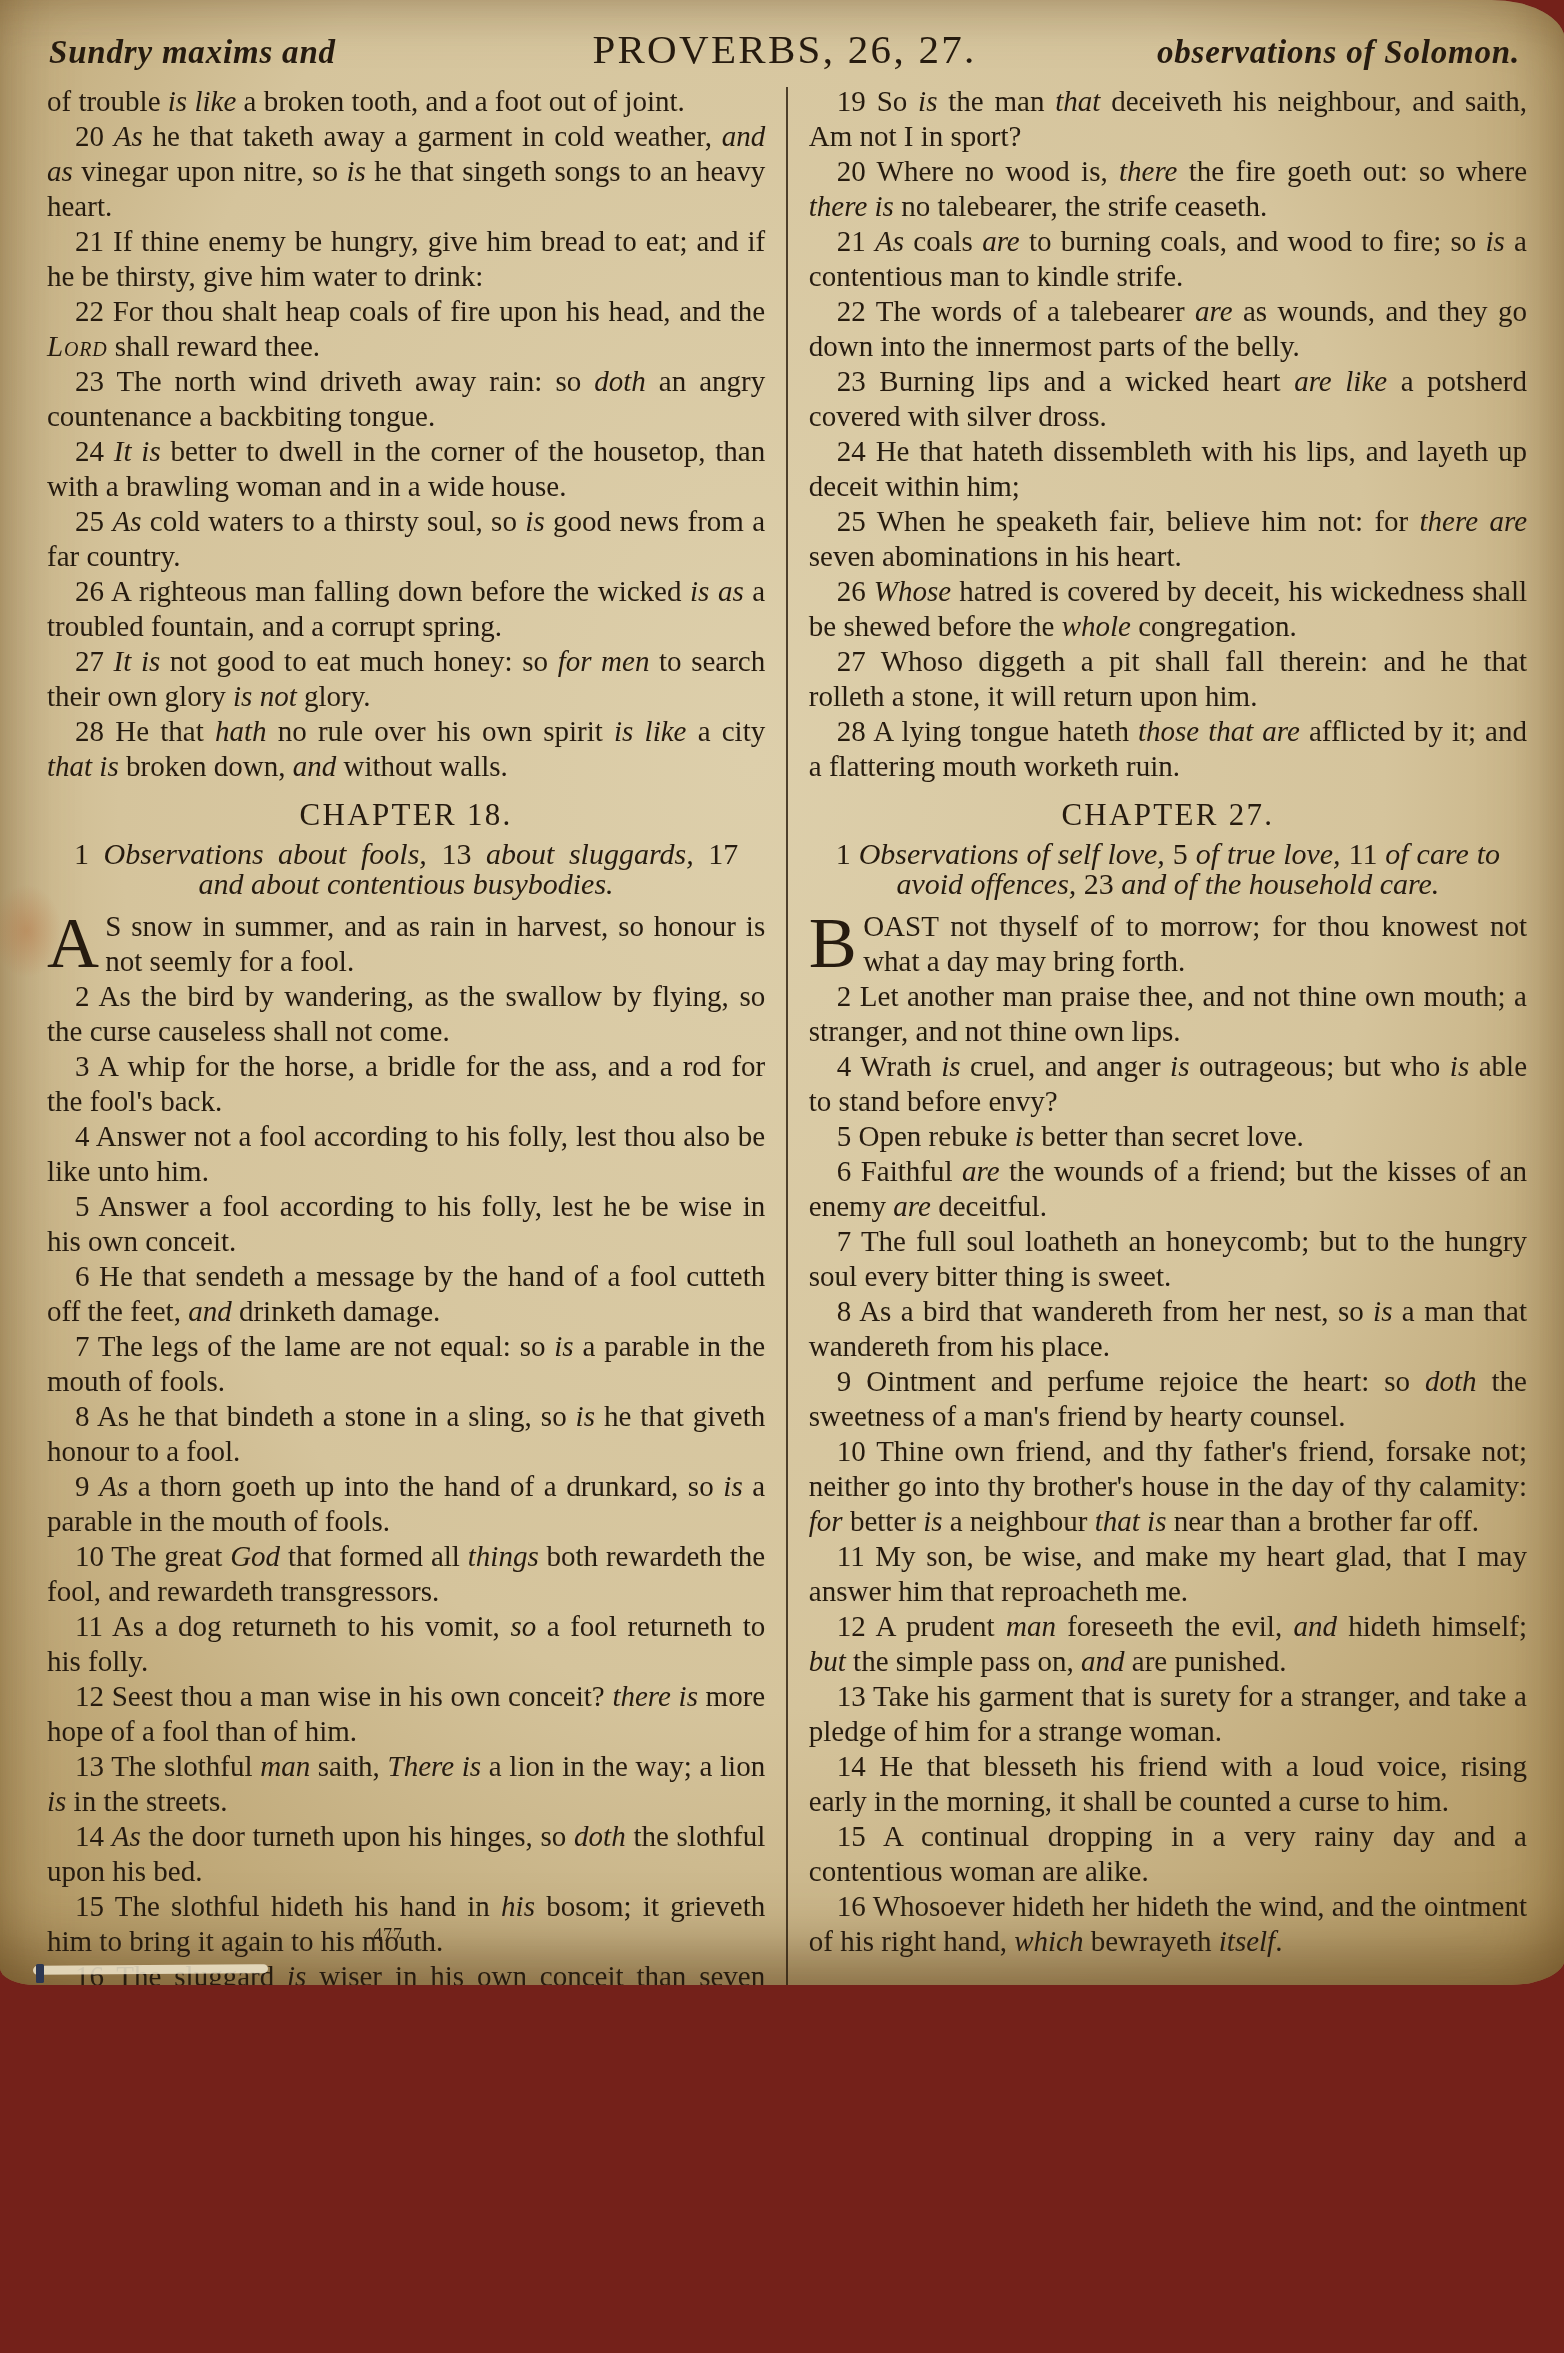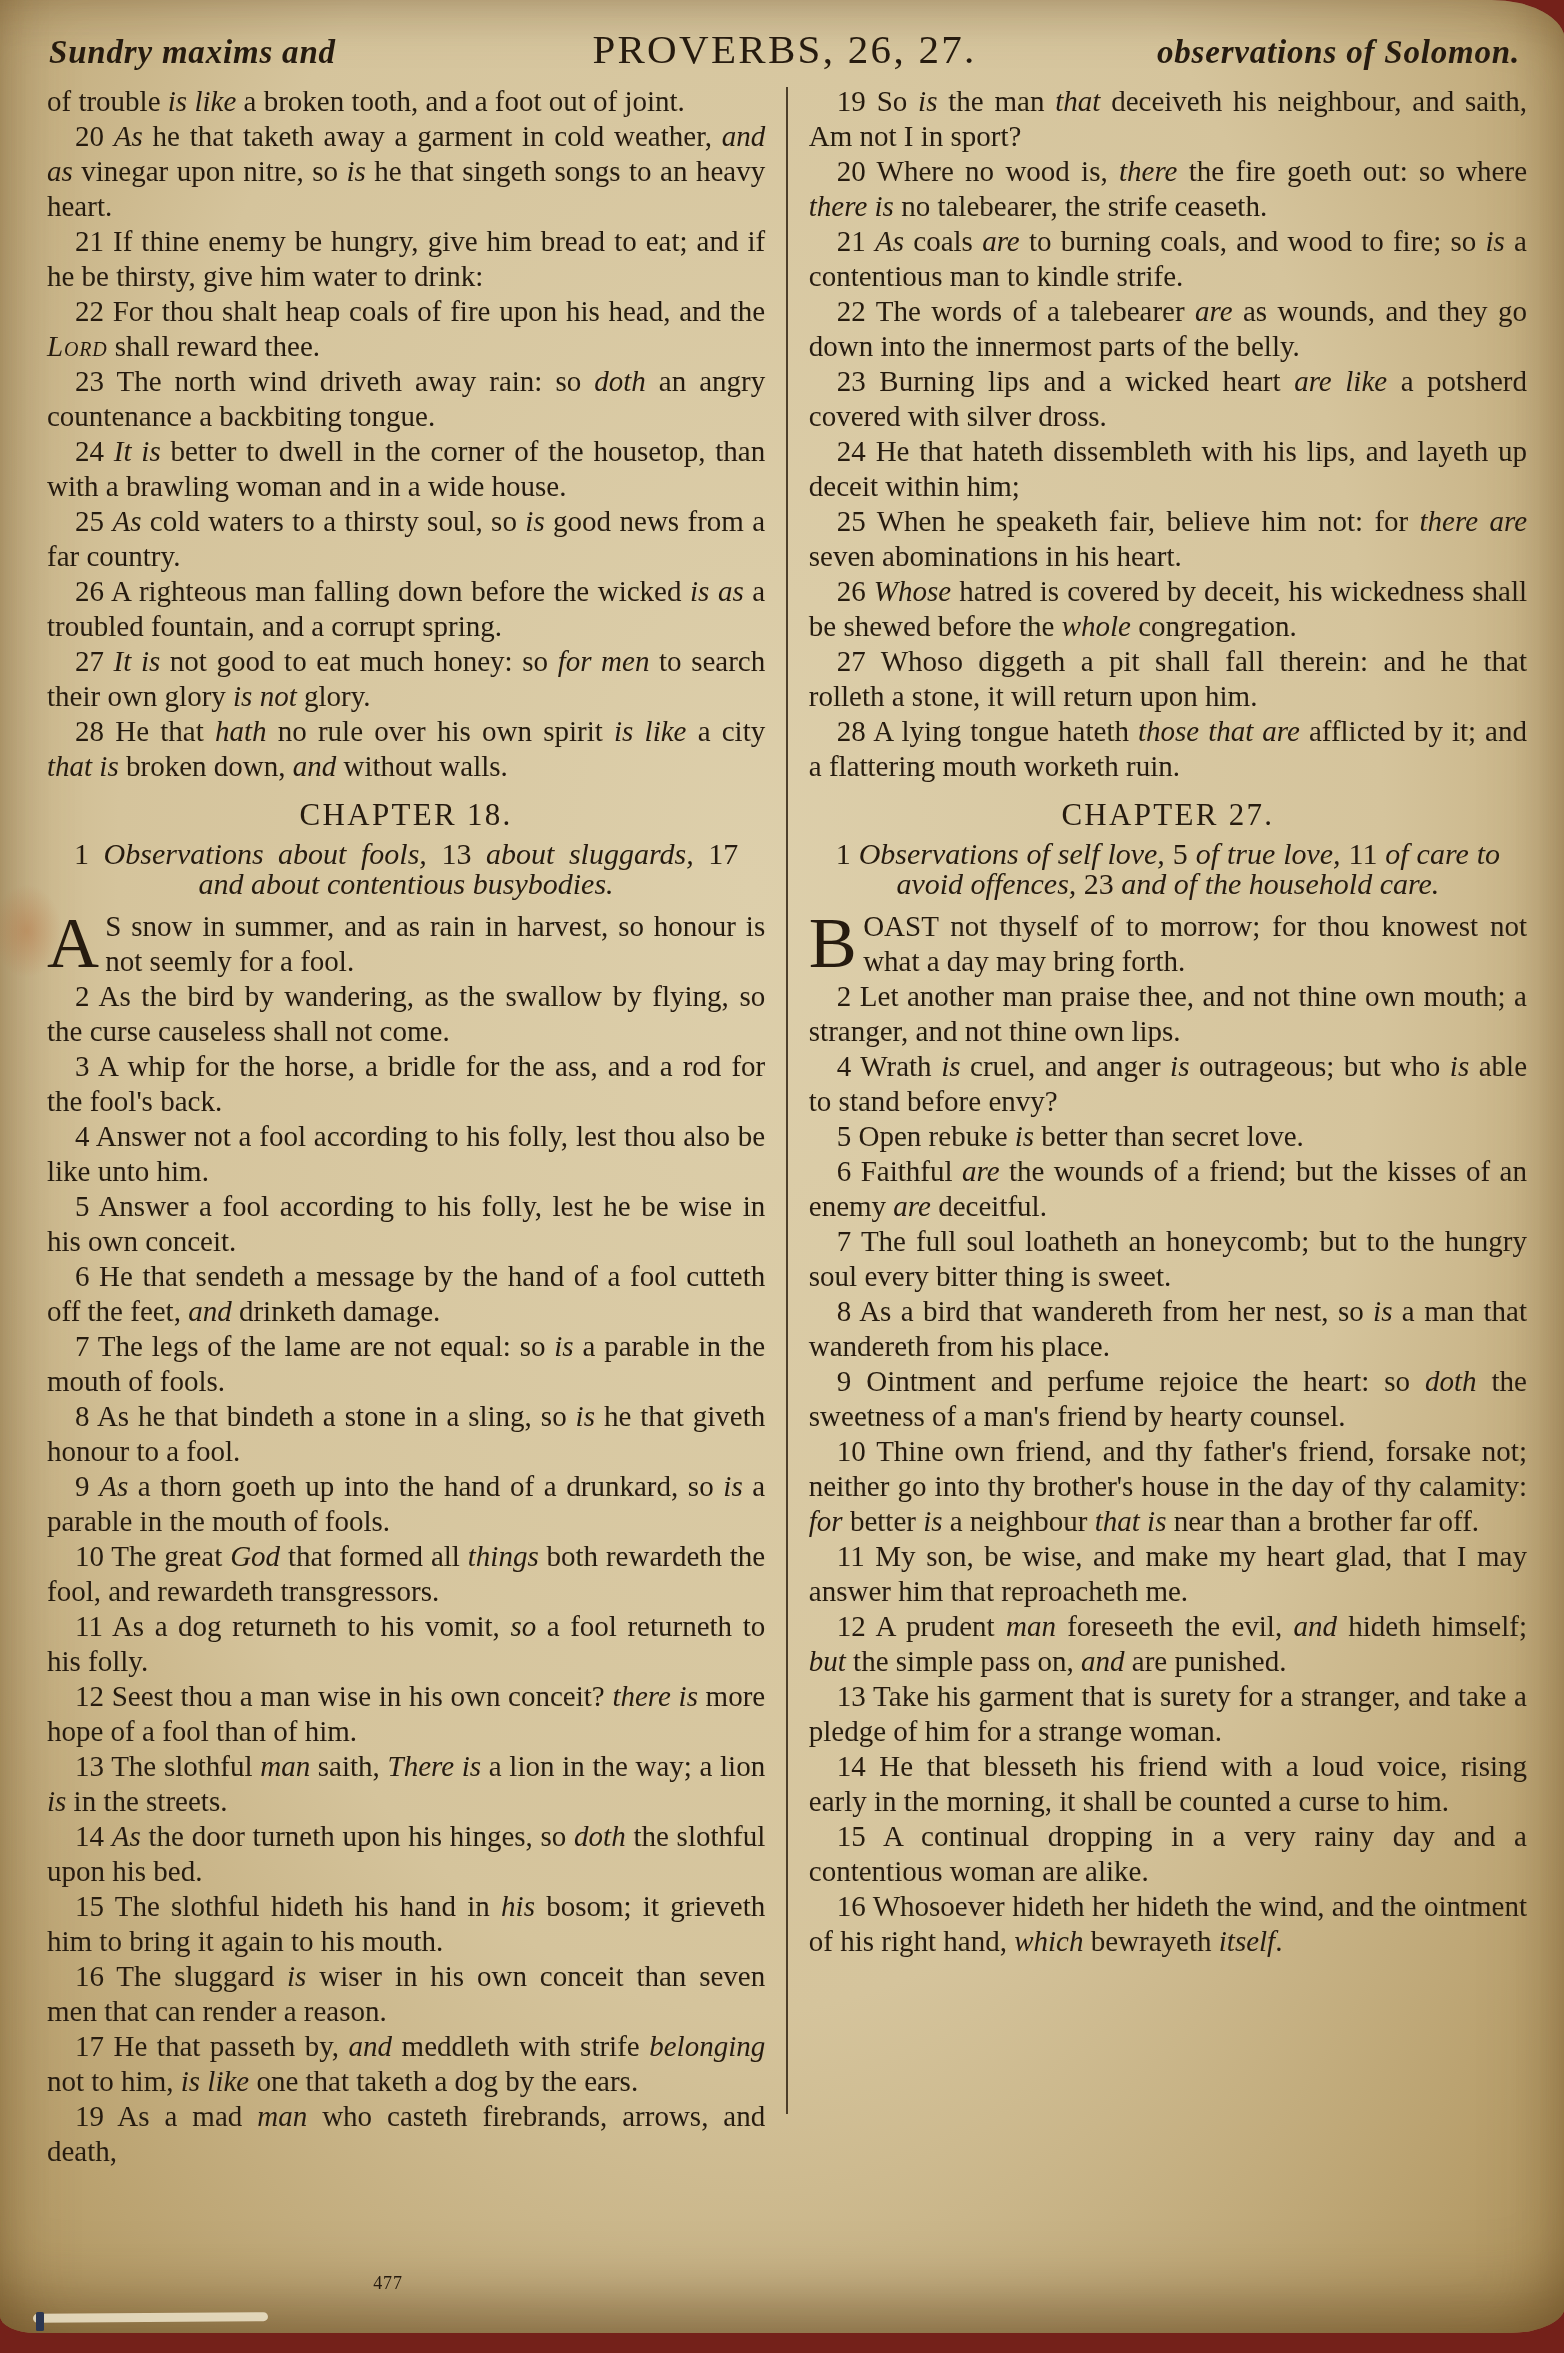--- a/index.html
+++ b/index.html
@@ -12,21 +12,21 @@
   *{margin:0;padding:0;box-sizing:border-box;}
   html,body{width:1565px;height:2354px;}
   body{
     position:relative;
     background:var(--cover);
     font-family:"Liberation Serif", serif;
     overflow:hidden;
     color:var(--ink);
   }
   .paper{
-    position:absolute;left:0;top:0;width:1565px;height:2333px;
+    position:absolute;left:0;top:0;width:1565px;height:1985px;
     background:radial-gradient(ellipse at 48% 38%, var(--paper-light) 0%, var(--paper) 55%, var(--paper-dark) 97%);
     border-top-right-radius:74px 41px;
     border-bottom-right-radius:55px 27px;
     border-bottom-left-radius:36px 17px;
     box-shadow:
       inset 0 -63px 70px -35px rgba(90,60,22,.55),
       inset 43px 0 74px -43px rgba(105,75,35,.45),
       inset -43px 0 74px -43px rgba(105,75,35,.5),
       inset 0 43px 59px -39px rgba(105,75,35,.35);
     overflow:hidden;

